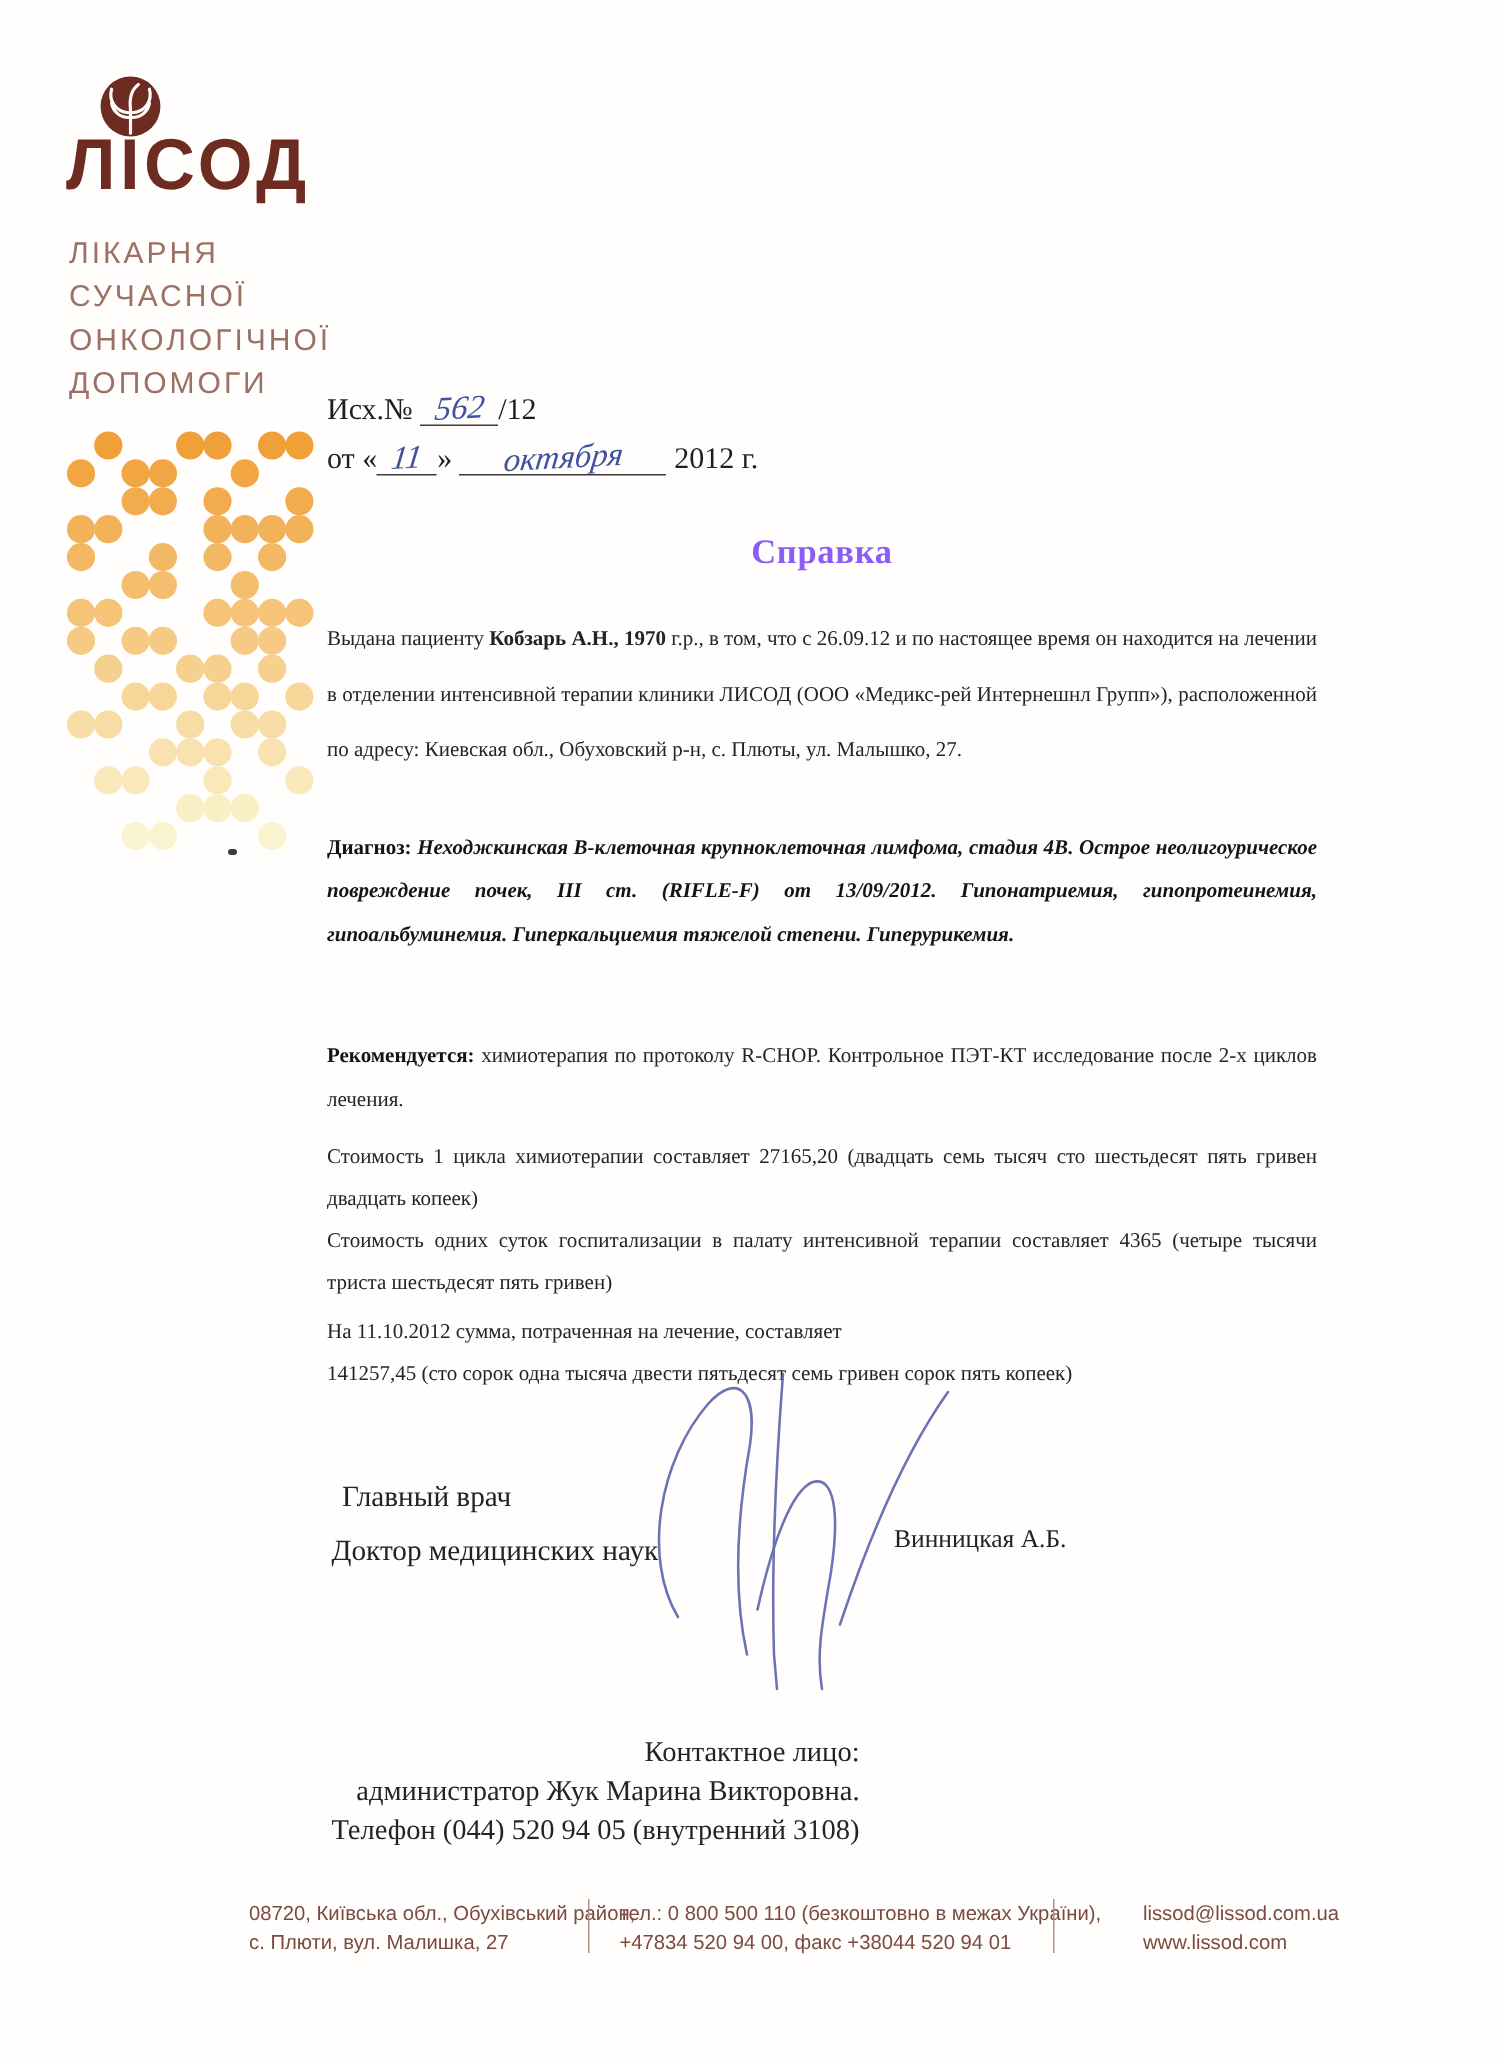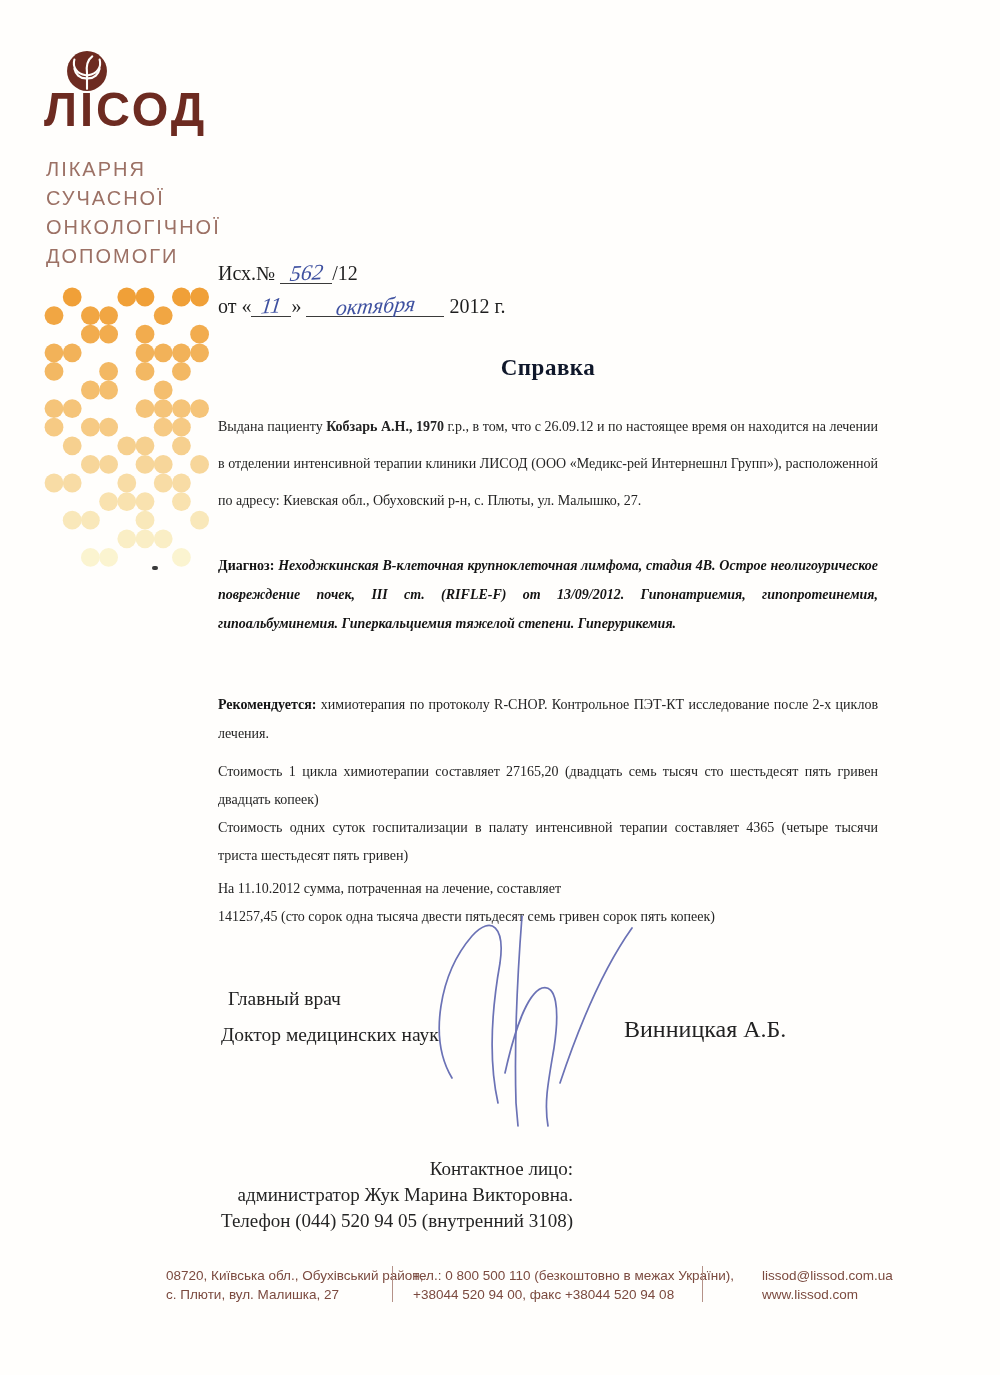--- a/index.html
+++ b/index.html
@@ -34,34 +34,34 @@
     color:#3f51a0;font-size:22px;display:inline-block;
     transform:rotate(-3deg) skewX(-10deg);
   }
   .hand-wrap{display:inline-block;border-bottom:1.5px solid #3a3a3a;text-align:center;line-height:20px;}
   .w-num{min-width:52px;}
   .w-day{min-width:40px;}
   .w-month{min-width:138px;}
   
   .doc-title{
     position:absolute;left:218px;width:660px;top:355px;
-    text-align:center;font-weight:bold;font-size:23px;letter-spacing:.5px;color:#0f172a;
+    text-align:center;font-weight:bold;font-size:23px;letter-spacing:.5px;color:#8b5cf6;
   }
   .para{position:absolute;left:218px;width:660px;text-align:justify;font-size:14px;color:#242424;}
   .p1{top:408px;line-height:37px;}
   .diag{top:551px;line-height:29px;font-weight:bold;font-style:italic;color:#141414;}
   .diag .lbl{font-style:normal;}
   .rec{top:690px;line-height:29px;}
   .rec b{color:#141414;}
   .cost{top:758px;line-height:28px;}
   .total{top:875px;line-height:28px;}
   
   .sig-role1{position:absolute;left:228px;top:988px;font-size:19.5px;}
   .sig-role2{position:absolute;left:221px;top:1024px;font-size:19.5px;}
-  .sig-name{position:absolute;left:624px;top:1016px;font-size:24px;}
+  .sig-name{position:absolute;left:596px;top:1016px;font-size:17px;}
   .sig-svg{position:absolute;left:430px;top:898px;}
   
   .contact{position:absolute;left:221px;top:1156px;font-size:19px;line-height:26px;color:#242424;text-align:right;}
   
   .footer{
     position:absolute;left:0;top:1266px;width:1000px;height:40px;
     font-family:"Liberation Sans", sans-serif;font-size:13.5px;line-height:19px;
     color:#7b4a3f;
   }
   .f-col{position:absolute;top:0;}
@@ -222,21 +222,21 @@
   </div>
 
   <div class="footer">
     <div class="f-col f-addr">
       <div>08720, Київська обл., Обухівський район,</div>
       <div>с. Плюти, вул. Малишка, 27</div>
     </div>
     <div class="f-div f-div1"></div>
     <div class="f-col f-phone">
       <div>тел.: 0 800 500 110 (безкоштовно в межах України),</div>
-      <div>+38044 520 94 00, факс +38044 520 94 08</div>
+      <div>+47834 520 94 00, факс +38044 520 94 01</div>
     </div>
     <div class="f-div f-div2"></div>
     <div class="f-col f-web">
       <div>lissod@lissod.com.ua</div>
       <div>www.lissod.com</div>
     </div>
   </div>
 
 </div>
 

